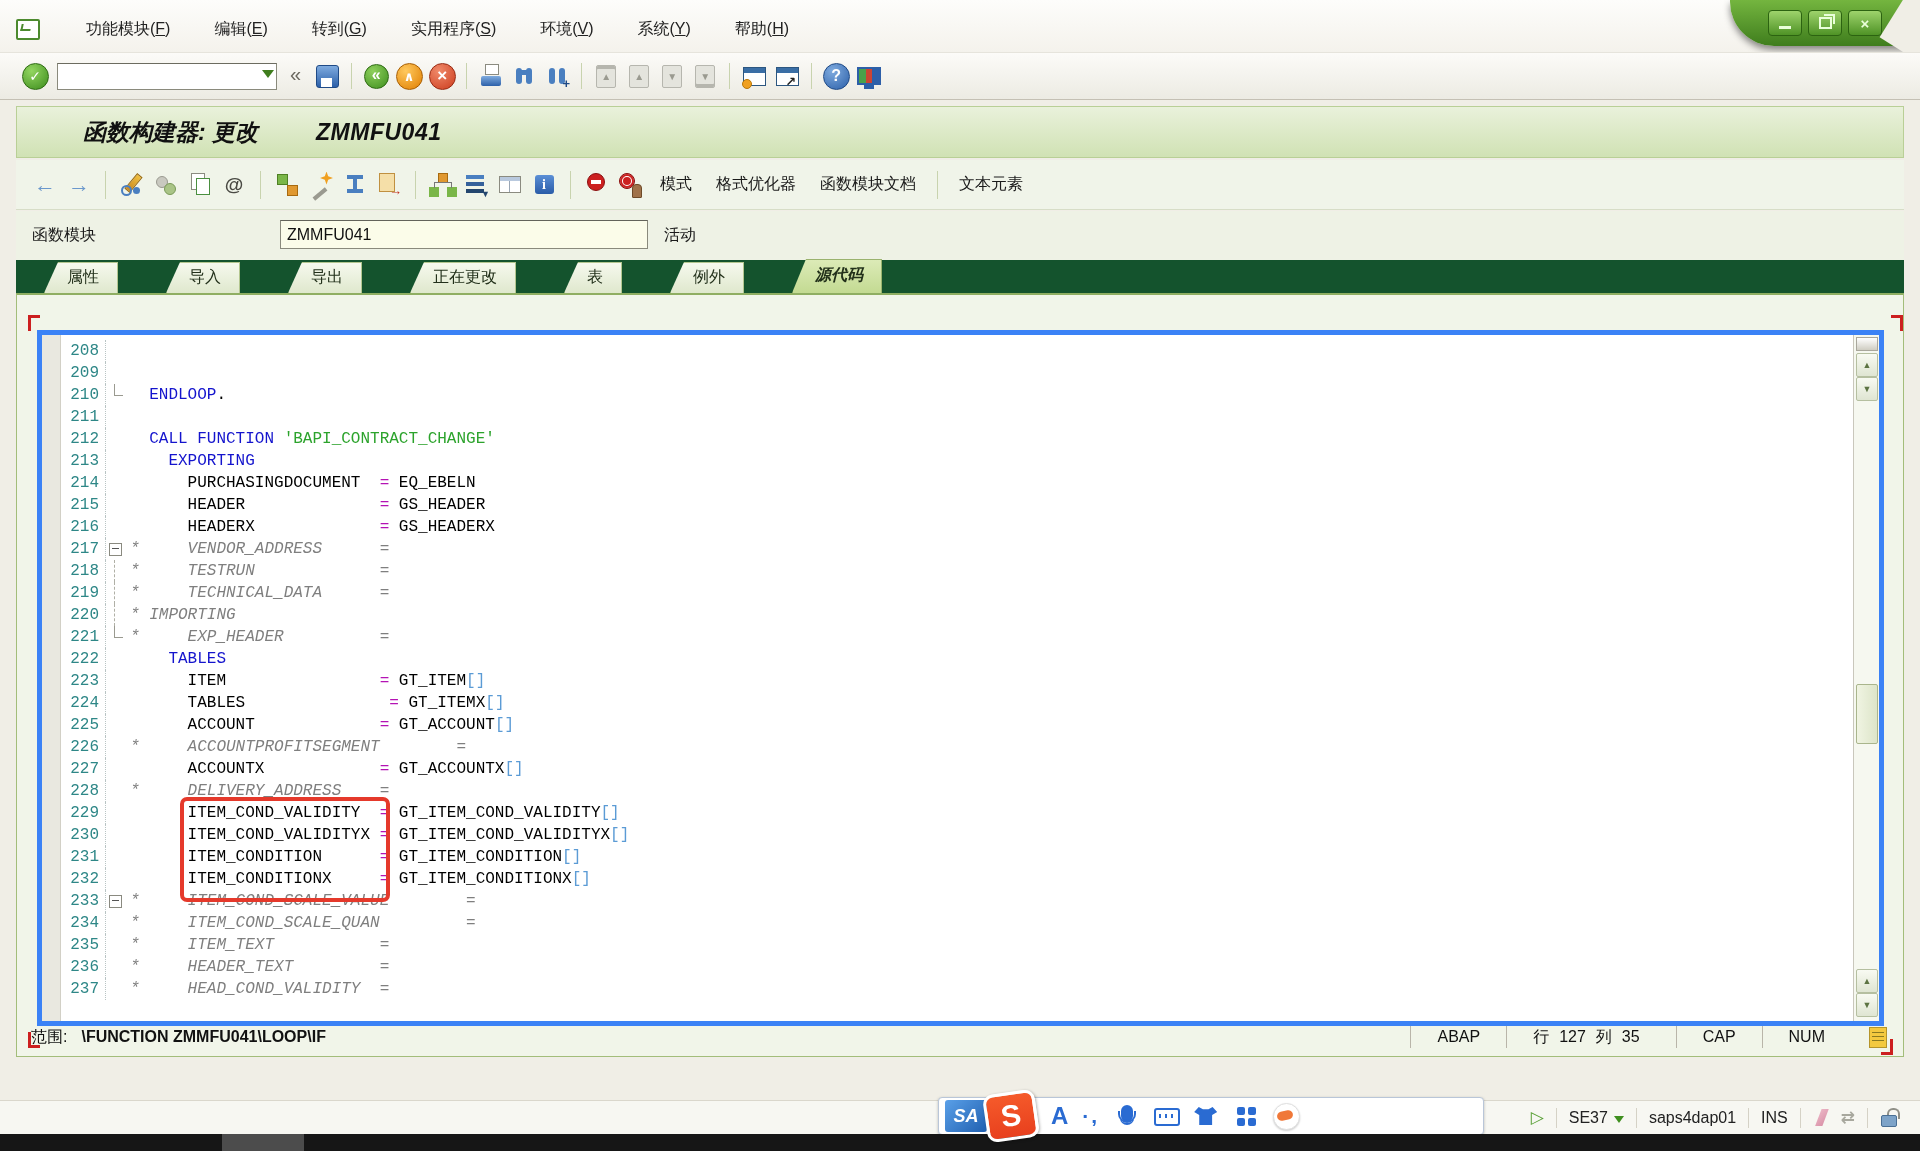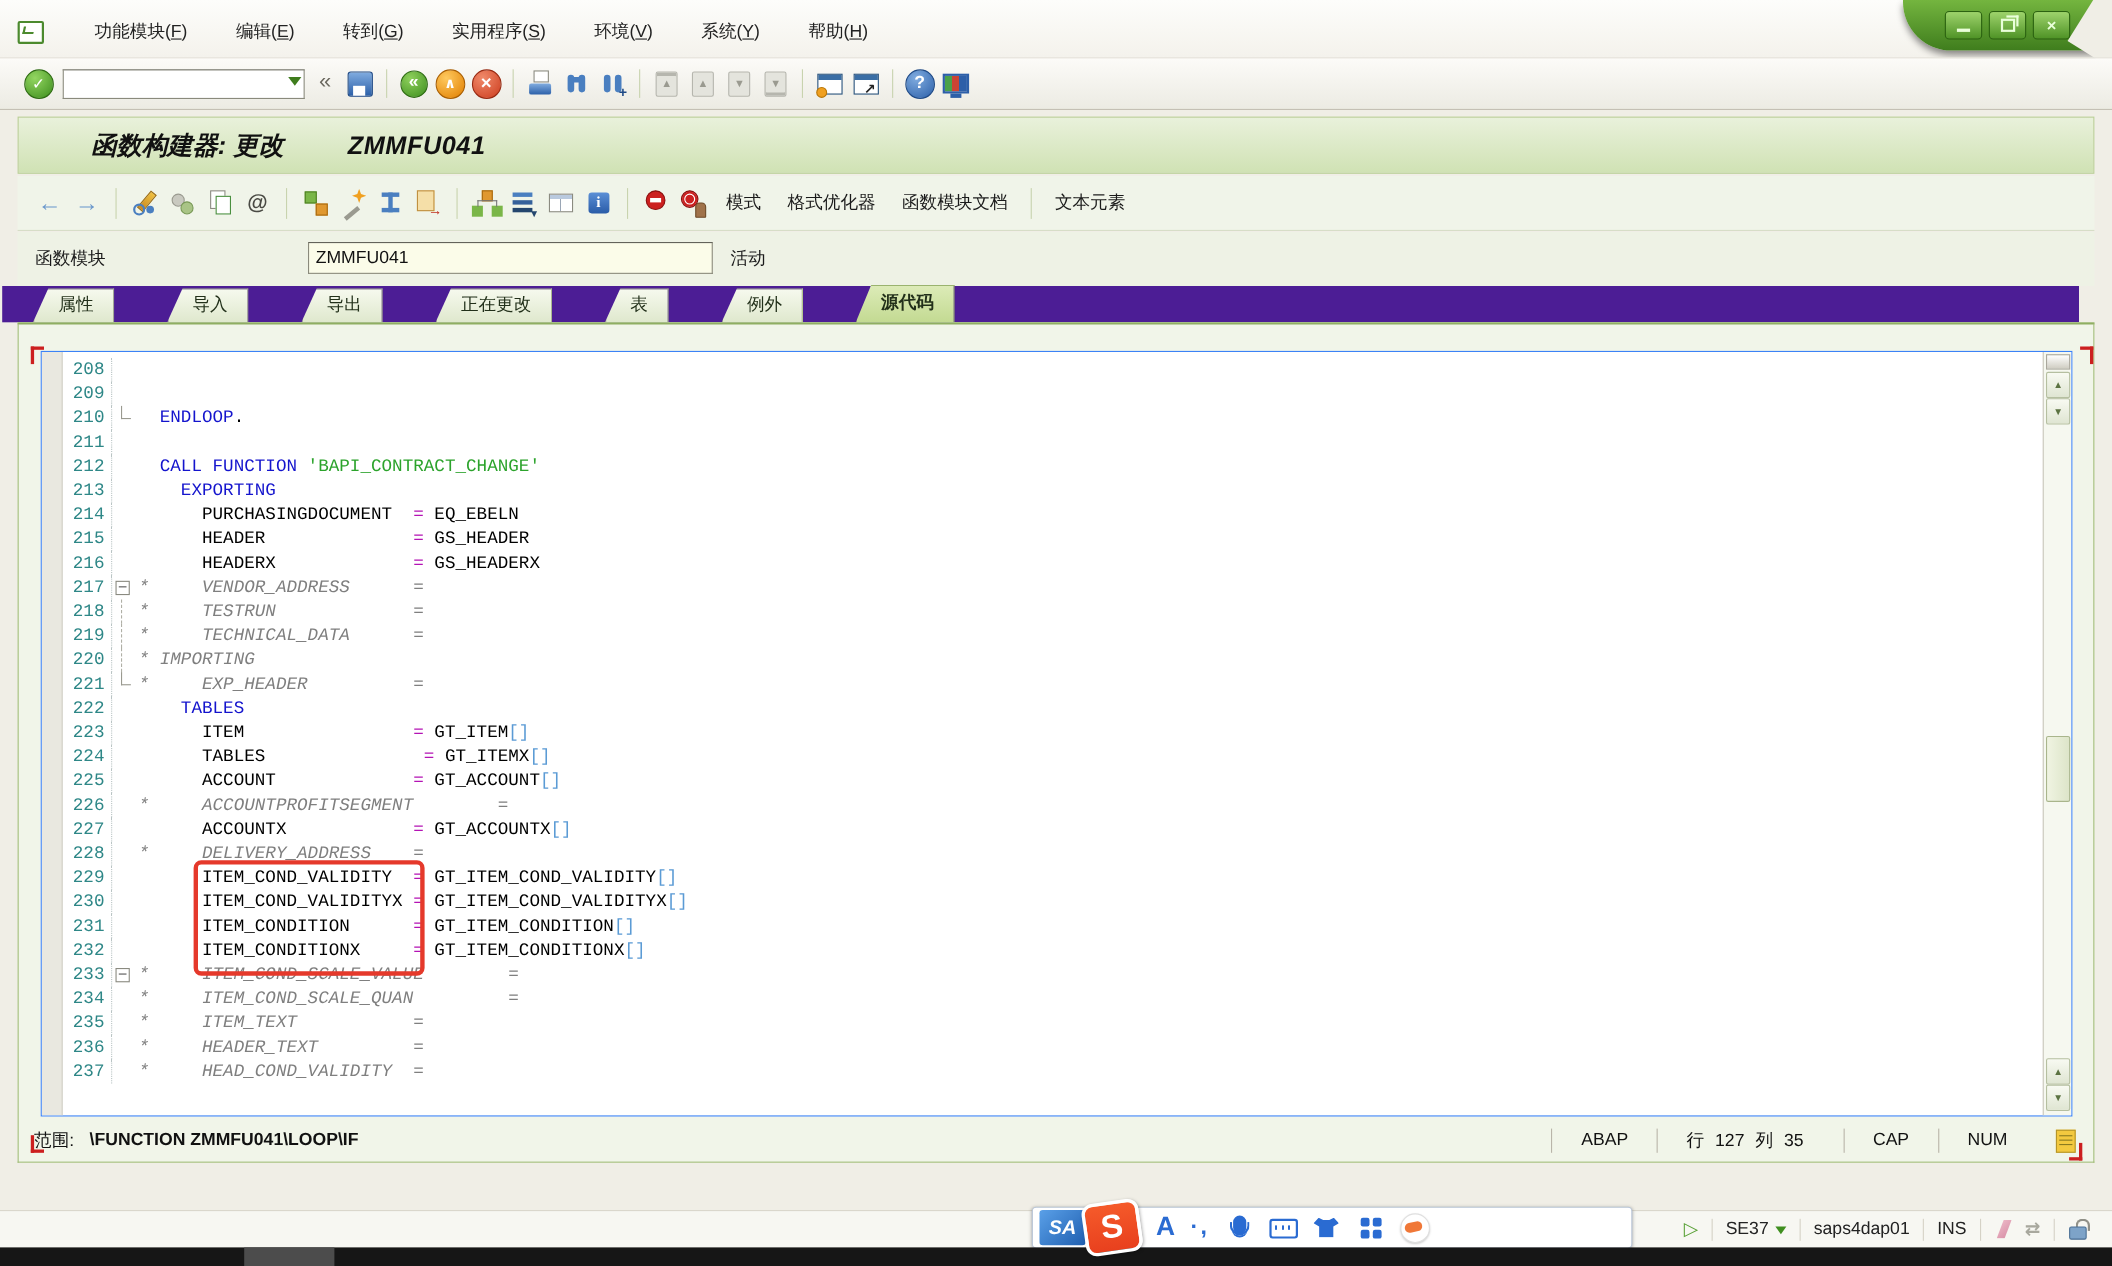--- a/index.html
+++ b/index.html
@@ -110,29 +110,29 @@
   .session-breakpoint-icon::after{content:"";position:absolute;right:4px;bottom:3px;width:8px;height:12px;background:#a0724a;border-radius:4px 4px 1px 1px;border:1px solid #6e4a28;}
 
   
   #formrow{left:16px;top:211px;width:1888px;height:49px;background:#eef2e5;}
   #formlabel{left:16px;top:14px;font-size:16px;color:#1a1a1a;}
   #formfield{left:264px;top:9px;width:368px;height:29px;box-sizing:border-box;border:1px solid #8a8a7c;border-top-color:#63635a;
     background:#fbfce9;font-size:16px;padding:2px 6px;color:#111;}
   #formstatus{left:648px;top:14px;font-size:16px;color:#1a1a1a;}
 
   
-  #tabrow{left:2px;top:260px;width:1888px;height:33px;background:#4c1d95;display:flex;align-items:flex-end;padding-left:28px;box-sizing:border-box;}
+  #tabrow{left:16px;top:260px;width:1888px;height:33px;background:#14532d;display:flex;align-items:flex-end;padding-left:28px;box-sizing:border-box;}
   .tab{height:28px;display:flex;align-items:center;padding:0 18px 2px 22px;font-size:16px;color:#22301a;
     background:linear-gradient(#f6f9ee,#dfe8cd);border:1px solid #b3c68f;border-bottom:none;margin-right:2px;
     clip-path:polygon(14px 0,100% 0,100% 100%,0 100%);position:relative;}
-  .tab.active{background:linear-gradient(#dcebb7,#c3da92);font-weight:bold;height:31px;border-color:#9ab36e;z-index:2;}
+  .tab.active{background:linear-gradient(#dcebb7,#c3da92);font-weight:bold;height:31px;border-color:#9ab36e;z-index:2;font-style:italic;}
 
   
   #panel{left:16px;top:293px;width:1888px;height:764px;background:#f1f5e9;border:1px solid #a3bd7a;border-top:2px solid #8fae62;box-sizing:border-box;}
-  #editor{position:absolute;left:20px;top:24px;width:1847px;height:696px;background:#fff;border:1px solid #3b82f6;box-sizing:border-box;overflow:hidden;}
+  #editor{position:absolute;left:20px;top:35px;width:1847px;height:696px;background:#fff;border:5px solid #3b82f6;box-sizing:border-box;overflow:hidden;}
   #breakstrip{position:absolute;left:0;top:0;bottom:0;width:18px;background:#e9e8e0;border-right:1px solid #d2d0c6;}
   #lines{position:absolute;left:18px;top:5px;right:26px;font-family:"Liberation Mono","DejaVu Sans Mono",monospace;font-size:16px;}
   .cl{height:22px;display:flex;align-items:center;}
   .ln{width:46px;text-align:right;padding-right:6px;color:#2e8787;flex:0 0 auto;border-right:1px dotted #b9c4c4;height:22px;line-height:22px;box-sizing:border-box;}
   .fold{width:24px;flex:0 0 auto;height:22px;position:relative;}
   .ct{white-space:pre;flex:1;line-height:22px;}
   .pl{color:#000;}
   .kw{color:#1414cd;}
   .str{color:#2ca32c;}
   .op{color:#b413b4;}

